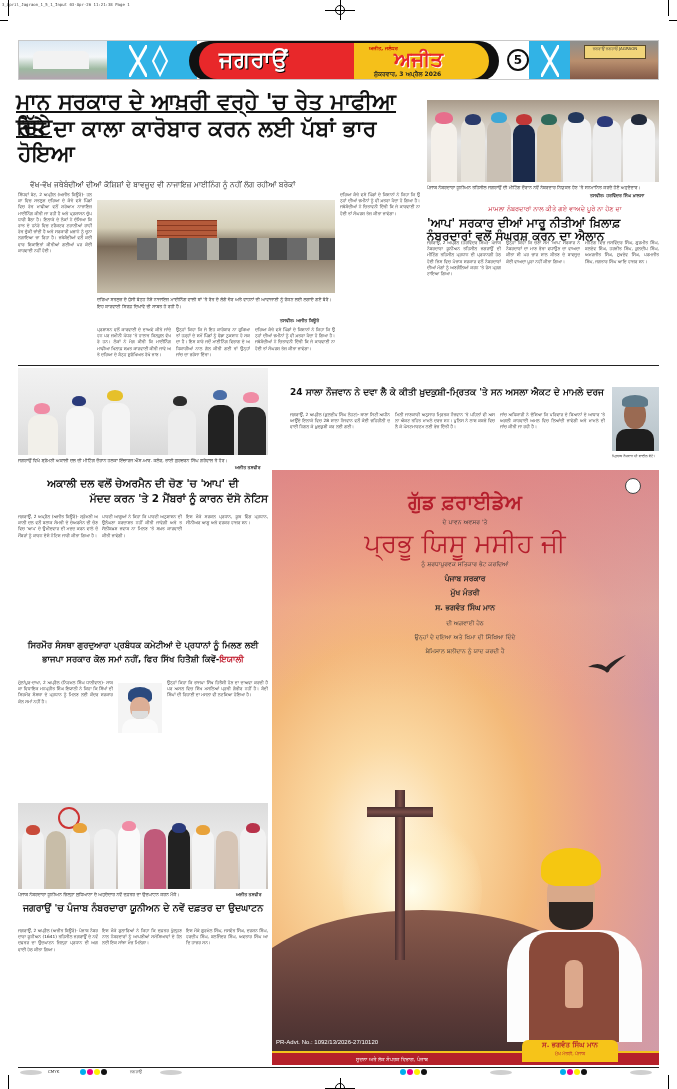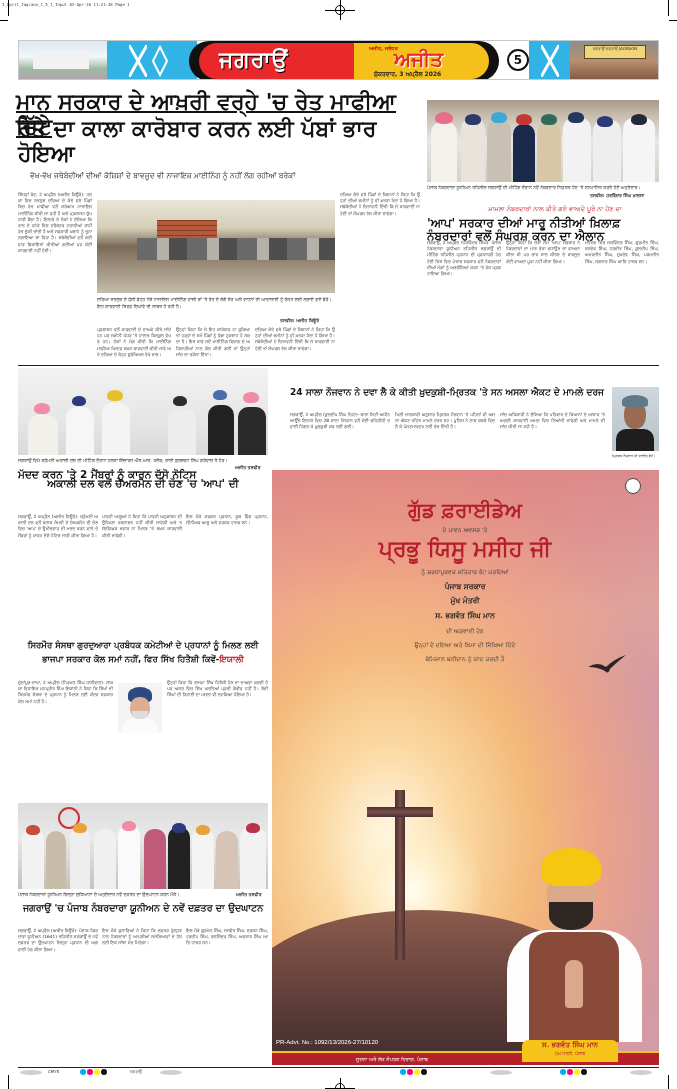--- a/index.html
+++ b/index.html
@@ -53,24 +53,24 @@
 
   
   .ad { position: absolute; left: 272px; top: 470px; width: 387px; height: 595px; overflow: hidden;
         background: radial-gradient(ellipse at 30% 62%, #fff8e6 0%, #fbd9a3 18%, #f3b979 38%, #eaa38a 55%, #d49aa3 75%, #c9a2b5 100%); }
   .ad .sky-top { position: absolute; left: 0; top: 0; width: 100%; height: 230px;
         background: linear-gradient(180deg, rgba(232,120,110,0.55) 0%, rgba(245,175,140,0.35) 60%, rgba(250,210,160,0) 100%); }
   .ad .hill { position: absolute; left: -30px; top: 440px; width: 360px; height: 170px; border-radius: 50% 50% 0 0; background: linear-gradient(180deg, #8a5b4c 0%, #5a3a37 60%, #3a2a2c 100%); }
   .ad .glow { position: absolute; left: 70px; top: 340px; width: 140px; height: 160px; border-radius: 50%; background: radial-gradient(circle, rgba(255,255,240,0.95) 0%, rgba(255,240,200,0.6) 40%, rgba(255,220,170,0) 70%); }
   .ad .cross-v { position: absolute; left: 123px; top: 320px; width: 10px; height: 170px; background: linear-gradient(90deg, #4a3030, #7a4e48, #4a3030); }
   .ad .cross-h { position: absolute; left: 95px; top: 337px; width: 66px; height: 10px; background: linear-gradient(180deg, #4a3030, #7a4e48, #4a3030); }
-  .ad-t { position: absolute; left: 0; width: 310px; text-align: center; margin-top: 8px; }
+  .ad-t { position: absolute; left: 0; width: 310px; text-align: center; }
   .ad-title { top: 20px; font-size: 20px; font-weight: bold; color: #b51f2d; }
   .ad-small { font-size: 6px; color: #333; }
-  .ad-big { top: 58px; font-size: 22px; font-weight: bold; color: #b51f2d; }
+  .ad-big { top: 58px; font-size: 26px; font-weight: normal; color: #b51f2d; }
   .ad-mid { font-size: 7.5px; font-weight: bold; color: #222; }
   .ad-emblem { position: absolute; right: 18px; top: 8px; width: 16px; height: 16px; border-radius: 50%; background: #fff; border: 1px solid #444; }
   .ad-cm { position: absolute; left: 235px; top: 370px; width: 135px; height: 200px; }
   .ad-cm .head { position: absolute; left: 40px; top: 30px; width: 48px; height: 56px; border-radius: 40% 40% 45% 45%; background: #d9a98a; }
   .ad-cm .beard { position: absolute; left: 42px; top: 62px; width: 44px; height: 28px; border-radius: 0 0 50% 50%; background: #2e2622; }
   .ad-cm .turb { position: absolute; left: 34px; top: 8px; width: 60px; height: 38px; border-radius: 50% 50% 30% 30%; background: #f5c711; }
   .ad-cm .body { position: absolute; left: 0; top: 90px; width: 135px; height: 112px; border-radius: 40px 40px 0 0; background: #fdfdfd; }
   .ad-cm .vest { position: absolute; left: 22px; top: 92px; width: 90px; height: 110px; border-radius: 20px 20px 0 0; background: #8a4a3a; }
   .ad-cm .hands { position: absolute; left: 58px; top: 120px; width: 18px; height: 48px; border-radius: 8px 8px 4px 4px; background: #dca88c; }
   .ad-band { position: absolute; left: 0; bottom: 0; width: 100%; height: 14px; background: #b5202a; border-top: 2px solid #f2c31b; }
@@ -123,21 +123,21 @@
         <path d="M0 0 L18 32 M18 0 L0 32" stroke="#fff" stroke-width="3"></path>
       </svg>
   </div>
   <div class="mh-right-img">
     <div class="sign">ਜਗਰਾਉਂ ਜਗਰਾਓਂ JAGRAON</div>
   </div>
 </div>
 
 <div class="headline" style="left:16px;top:90px;width:405px;font-size:22px;text-decoration:underline;">ਮਾਨ ਸਰਕਾਰ ਦੇ ਆਖ਼ਰੀ ਵਰ੍ਹੇ 'ਚ ਰੇਤ ਮਾਫੀਆ ਚਿੱਟੇ</div>
 <div class="headline" style="left:18px;top:117px;width:405px;font-size:22px;">ਰੇਤੇ ਦਾ ਕਾਲਾ ਕਾਰੋਬਾਰ ਕਰਨ ਲਈ ਪੱਬਾਂ ਭਾਰ ਹੋਇਆ</div>
-<div class="sub" style="left:30px;top:171px;width:395px;font-size:7.5px;">ਵੱਖ-ਵੱਖ ਜਥੇਬੰਦੀਆਂ ਦੀਆਂ ਕੋਸ਼ਿਸ਼ਾਂ ਦੇ ਬਾਵਜੂਦ ਵੀ ਨਾਜਾਇਜ਼ ਮਾਈਨਿੰਗ ਨੂੰ ਨਹੀਂ ਲੱਗ ਰਹੀਆਂ ਬਰੇਕਾਂ</div>
+<div class="sub" style="left:30px;top:180px;width:395px;font-size:7.5px;">ਵੱਖ-ਵੱਖ ਜਥੇਬੰਦੀਆਂ ਦੀਆਂ ਕੋਸ਼ਿਸ਼ਾਂ ਦੇ ਬਾਵਜੂਦ ਵੀ ਨਾਜਾਇਜ਼ ਮਾਈਨਿੰਗ ਨੂੰ ਨਹੀਂ ਲੱਗ ਰਹੀਆਂ ਬਰੇਕਾਂ</div>
 
 <div class="col-text" style="left:18px;top:192px;width:74px;height:170px;">ਸਿੱਧਵਾਂ ਬੇਟ, 2 ਅਪ੍ਰੈਲ (ਅਜੀਤ ਬਿਊਰੋ)- ਹਲਕਾ ਵਿਚ ਸਤਲੁਜ ਦਰਿਆ ਦੇ ਕੰਢੇ ਵਸੇ ਪਿੰਡਾਂ ਵਿਚ ਰੇਤ ਮਾਫੀਆ ਵਲੋਂ ਸ਼ਰੇਆਮ ਨਾਜਾਇਜ਼ ਮਾਈਨਿੰਗ ਕੀਤੀ ਜਾ ਰਹੀ ਹੈ ਅਤੇ ਪ੍ਰਸ਼ਾਸਨ ਚੁੱਪ ਧਾਰੀ ਬੈਠਾ ਹੈ। ਇਲਾਕੇ ਦੇ ਲੋਕਾਂ ਨੇ ਦੱਸਿਆ ਕਿ ਰਾਤ ਦੇ ਹਨੇਰੇ ਵਿਚ ਟਰੈਕਟਰ ਟਰਾਲੀਆਂ ਰਾਹੀਂ ਰੇਤ ਚੁੱਕੀ ਜਾਂਦੀ ਹੈ ਅਤੇ ਸਰਕਾਰੀ ਖ਼ਜ਼ਾਨੇ ਨੂੰ ਚੂਨਾ ਲਗਾਇਆ ਜਾ ਰਿਹਾ ਹੈ। ਜਥੇਬੰਦੀਆਂ ਵਲੋਂ ਕਈ ਵਾਰ ਸ਼ਿਕਾਇਤਾਂ ਕੀਤੀਆਂ ਗਈਆਂ ਪਰ ਕੋਈ ਕਾਰਵਾਈ ਨਹੀਂ ਹੋਈ।</div>
 <div class="photo photo-sand" style="left:97px;top:200px;width:238px;height:93px;">
   <div class="bricks"></div>
     <div class="bags"></div>
 </div>
 <div class="caption" style="left:97px;top:296px;width:238px;height:21px;">ਦਰਿਆ ਸਤਲੁਜ ਦੇ ਧੁੱਸੀ ਬੰਨ੍ਹ ਨੇੜੇ ਨਾਜਾਇਜ਼ ਮਾਈਨਿੰਗ ਵਾਲੀ ਥਾਂ 'ਤੇ ਰੇਤ ਦੇ ਲੱਗੇ ਢੇਰ ਅਤੇ ਵਾਹਨਾਂ ਦੀ ਆਵਾਜਾਈ ਨੂੰ ਰੋਕਣ ਲਈ ਲਗਾਏ ਗਏ ਬੋਰੇ। ਇਹ ਕਾਰਵਾਈ ਸਿਰਫ਼ ਦਿਖਾਵੇ ਦੀ ਸਾਬਤ ਹੋ ਰਹੀ ਹੈ।</div>
 <div class="credit" style="left:280px;top:318px;">ਤਸਵੀਰ: ਅਜੀਤ ਬਿਊਰੋ</div>
 <div class="col-text" style="left:97px;top:327px;width:74px;height:35px;">ਪ੍ਰਸ਼ਾਸਨ ਵਲੋਂ ਕਾਰਵਾਈ ਦੇ ਦਾਅਵੇ ਕੀਤੇ ਜਾਂਦੇ ਹਨ ਪਰ ਜ਼ਮੀਨੀ ਪੱਧਰ 'ਤੇ ਹਾਲਾਤ ਬਿਲਕੁਲ ਵੱਖਰੇ ਹਨ। ਲੋਕਾਂ ਨੇ ਮੰਗ ਕੀਤੀ ਕਿ ਮਾਈਨਿੰਗ ਮਾਫੀਆ ਖਿਲਾਫ਼ ਸਖ਼ਤ ਕਾਰਵਾਈ ਕੀਤੀ ਜਾਵੇ ਅਤੇ ਦਰਿਆ ਦੇ ਬੰਨ੍ਹ ਸੁਰੱਖਿਅਤ ਰੱਖੇ ਜਾਣ।</div>
 <div class="col-text" style="left:176px;top:327px;width:74px;height:35px;">ਉਨ੍ਹਾਂ ਕਿਹਾ ਕਿ ਜੇ ਇਹ ਕਾਰੋਬਾਰ ਨਾ ਰੁਕਿਆ ਤਾਂ ਹੜ੍ਹਾਂ ਦੇ ਸਮੇਂ ਪਿੰਡਾਂ ਨੂੰ ਵੱਡਾ ਨੁਕਸਾਨ ਹੋ ਸਕਦਾ ਹੈ। ਇਸ ਬਾਰੇ ਜਦੋਂ ਮਾਈਨਿੰਗ ਵਿਭਾਗ ਦੇ ਅਧਿਕਾਰੀਆਂ ਨਾਲ ਗੱਲ ਕੀਤੀ ਗਈ ਤਾਂ ਉਨ੍ਹਾਂ ਜਾਂਚ ਦਾ ਭਰੋਸਾ ਦਿੱਤਾ।</div>
@@ -194,21 +194,21 @@
 <div class="col-text" style="left:395px;top:412px;width:100px;height:50px;">ਮਿਲੀ ਜਾਣਕਾਰੀ ਅਨੁਸਾਰ ਮ੍ਰਿਤਕ ਨੌਜਵਾਨ 'ਤੇ ਪਹਿਲਾਂ ਵੀ ਅਸਲਾ ਐਕਟ ਤਹਿਤ ਮਾਮਲੇ ਦਰਜ ਸਨ। ਪੁਲਿਸ ਨੇ ਲਾਸ਼ ਕਬਜ਼ੇ ਵਿਚ ਲੈ ਕੇ ਪੋਸਟਮਾਰਟਮ ਲਈ ਭੇਜ ਦਿੱਤੀ ਹੈ।</div>
 <div class="col-text" style="left:500px;top:412px;width:105px;height:50px;">ਜਾਂਚ ਅਧਿਕਾਰੀ ਨੇ ਦੱਸਿਆ ਕਿ ਪਰਿਵਾਰ ਦੇ ਬਿਆਨਾਂ ਦੇ ਆਧਾਰ 'ਤੇ ਅਗਲੀ ਕਾਰਵਾਈ ਅਮਲ ਵਿਚ ਲਿਆਂਦੀ ਜਾਵੇਗੀ ਅਤੇ ਮਾਮਲੇ ਦੀ ਜਾਂਚ ਕੀਤੀ ਜਾ ਰਹੀ ਹੈ।</div>
 <div class="photo photo-portrait" style="left:612px;top:387px;width:47px;height:64px;">
   <div style="position:absolute;left:12px;top:14px;width:22px;height:28px;border-radius:45%;background:#9a6a52;"></div>
   <div style="position:absolute;left:10px;top:8px;width:26px;height:12px;border-radius:50% 50% 20% 20%;background:#5e7a8a;"></div>
   <div style="position:absolute;left:4px;top:42px;width:38px;height:22px;border-radius:10px 10px 0 0;background:#1e1e1e;"></div>
 </div>
 <div class="caption" style="left:612px;top:453px;width:47px;height:8px;font-size:3.5px;">ਮ੍ਰਿਤਕ ਨੌਜਵਾਨ ਦੀ ਫਾਈਲ ਫੋਟੋ।</div>
 
 <div class="headline" style="left:18px;top:478px;width:250px;font-size:10.5px;text-align:center;">ਅਕਾਲੀ ਦਲ ਵਲੋਂ ਚੇਅਰਮੈਨ ਦੀ ਚੋਣ 'ਚ 'ਆਪ' ਦੀ</div>
-<div class="headline" style="left:18px;top:469px;width:250px;font-size:10.5px;text-align:left;">ਮੱਦਦ ਕਰਨ 'ਤੇ 2 ਮੈਂਬਰਾਂ ਨੂੰ ਕਾਰਨ ਦੱਸੋ ਨੋਟਿਸ</div>
+<div class="headline" style="left:18px;top:493px;width:250px;font-size:10.5px;text-align:right;">ਮੱਦਦ ਕਰਨ 'ਤੇ 2 ਮੈਂਬਰਾਂ ਨੂੰ ਕਾਰਨ ਦੱਸੋ ਨੋਟਿਸ</div>
 <div class="col-text" style="left:18px;top:514px;width:80px;height:102px;">ਜਗਰਾਉਂ, 2 ਅਪ੍ਰੈਲ (ਅਜੀਤ ਬਿਊਰੋ)- ਸ਼੍ਰੋਮਣੀ ਅਕਾਲੀ ਦਲ ਵਲੋਂ ਬਲਾਕ ਸੰਮਤੀ ਦੇ ਚੇਅਰਮੈਨ ਦੀ ਚੋਣ ਵਿਚ 'ਆਪ' ਦੇ ਉਮੀਦਵਾਰ ਦੀ ਮਦਦ ਕਰਨ ਵਾਲੇ ਦੋ ਮੈਂਬਰਾਂ ਨੂੰ ਕਾਰਨ ਦੱਸੋ ਨੋਟਿਸ ਜਾਰੀ ਕੀਤਾ ਗਿਆ ਹੈ।</div>
 <div class="col-text" style="left:102px;top:514px;width:80px;height:102px;">ਪਾਰਟੀ ਆਗੂਆਂ ਨੇ ਕਿਹਾ ਕਿ ਪਾਰਟੀ ਅਨੁਸ਼ਾਸਨ ਦੀ ਉਲੰਘਣਾ ਬਰਦਾਸ਼ਤ ਨਹੀਂ ਕੀਤੀ ਜਾਵੇਗੀ ਅਤੇ ਤਸੱਲੀਬਖ਼ਸ਼ ਜਵਾਬ ਨਾ ਮਿਲਣ 'ਤੇ ਸਖ਼ਤ ਕਾਰਵਾਈ ਕੀਤੀ ਜਾਵੇਗੀ।</div>
 <div class="col-text" style="left:186px;top:514px;width:82px;height:102px;">ਇਸ ਮੌਕੇ ਸਰਕਲ ਪ੍ਰਧਾਨ, ਯੂਥ ਵਿੰਗ ਪ੍ਰਧਾਨ, ਸੀਨੀਅਰ ਆਗੂ ਅਤੇ ਵਰਕਰ ਹਾਜ਼ਰ ਸਨ।</div>
 
 <div class="headline" style="left:18px;top:641px;width:250px;font-size:8.5px;text-align:center;">ਸਿਰਮੌਰ ਸੰਸਥਾ ਗੁਰਦੁਆਰਾ ਪ੍ਰਬੰਧਕ ਕਮੇਟੀਆਂ ਦੇ ਪ੍ਰਧਾਨਾਂ ਨੂੰ ਮਿਲਣ ਲਈ</div>
 <div class="headline" style="left:18px;top:655px;width:250px;font-size:8.5px;text-align:center;">
   <span>ਭਾਜਪਾ ਸਰਕਾਰ ਕੋਲ ਸਮਾਂ ਨਹੀਂ, ਫਿਰ ਸਿੱਖ ਹਿਤੈਸ਼ੀ ਕਿਵੇਂ-</span><span style="color:#c0182a;">ਇਯਾਲੀ</span>
 </div>
 <div class="col-text" style="left:18px;top:680px;width:95px;height:80px;">ਮੁੱਲਾਂਪੁਰ-ਦਾਖਾ, 2 ਅਪ੍ਰੈਲ (ਨਿਰਮਲ ਸਿੰਘ ਧਾਲੀਵਾਲ)- ਸਾਬਕਾ ਵਿਧਾਇਕ ਮਨਪ੍ਰੀਤ ਸਿੰਘ ਇਯਾਲੀ ਨੇ ਕਿਹਾ ਕਿ ਸਿੱਖਾਂ ਦੀ ਸਿਰਮੌਰ ਸੰਸਥਾ ਦੇ ਪ੍ਰਧਾਨ ਨੂੰ ਮਿਲਣ ਲਈ ਕੇਂਦਰ ਸਰਕਾਰ ਕੋਲ ਸਮਾਂ ਨਹੀਂ ਹੈ।</div>
 <div class="photo" style="left:118px;top:683px;width:44px;height:50px;background:#f4f4f4;">

